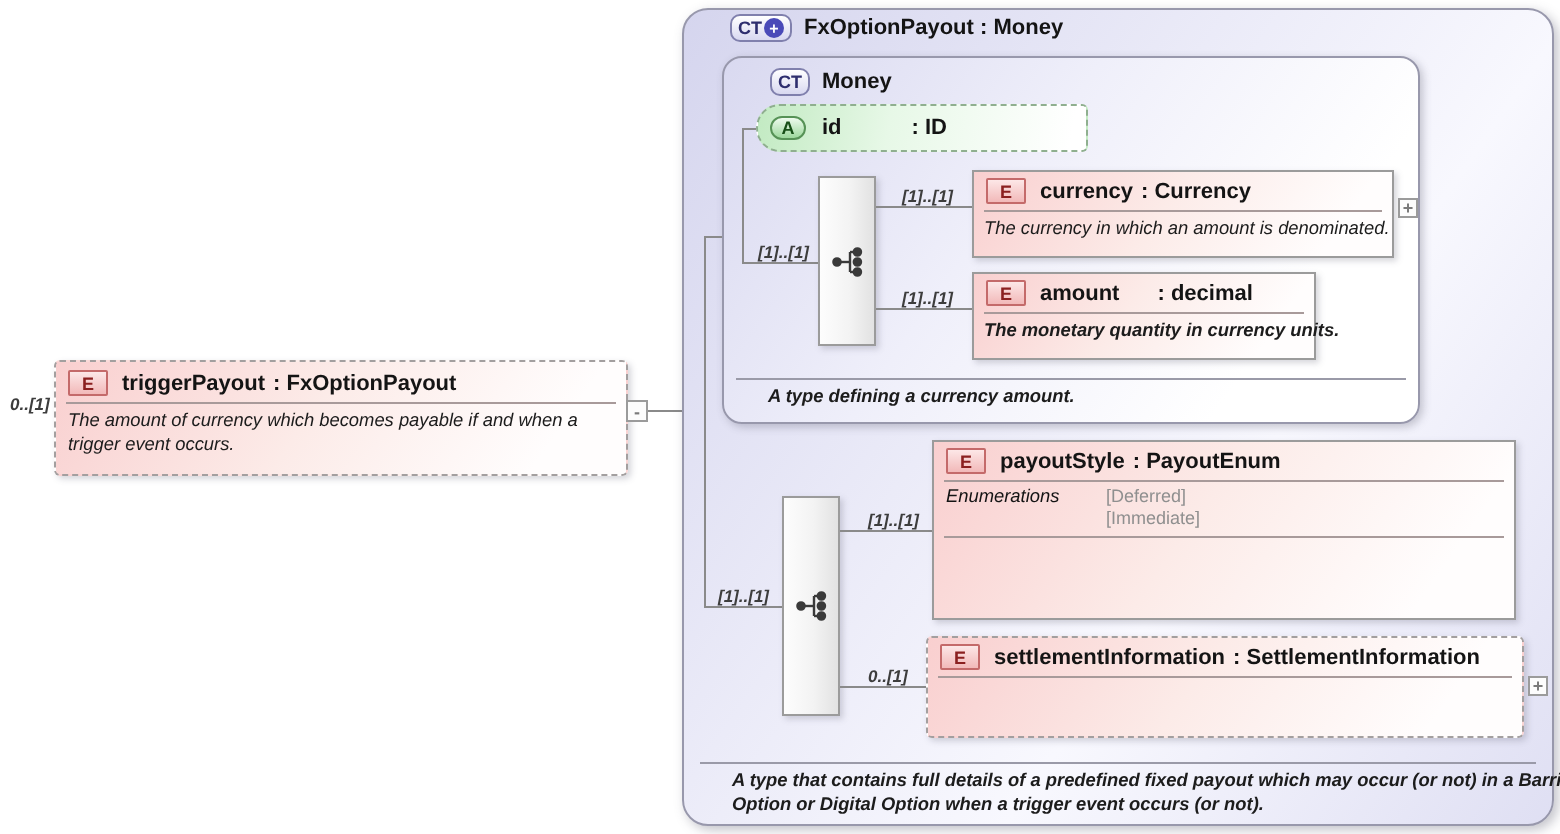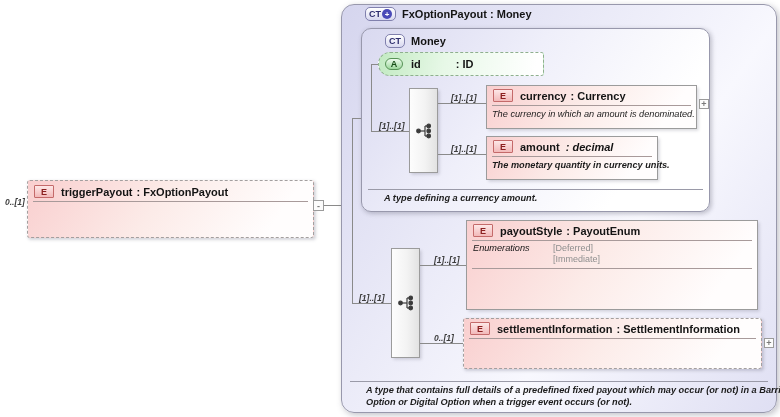--- a/index.html
+++ b/index.html
@@ -17,21 +17,21 @@
 
   
   .node{position:absolute;border:1px solid #9b9b9b;box-sizing:border-box;
         box-shadow:1.5px 1.5px 3px rgba(90,90,110,.25);}
   .pink{background:linear-gradient(125deg,#f9cfcf 0%,#fcebe8 45%,#fffdfd 85%);}
   .dashedb{border:1px dashed #a39f9f;border-radius:3px;}
   .hdr{display:flex;align-items:center;gap:7px;padding:4px 6px 2px 6px;}
   .sep{height:1px;background:#a89a9a;margin:1px 5px 0 5px;}
   .title{font:bold 11px "Liberation Sans",sans-serif;color:#141414;white-space:nowrap;}
   .typ{margin-left:4px;}
-  .typ-mid{margin-left:6px;font-style:italic;}
+  .typ-mid{margin-left:19px;}
   .typ-wide{margin-left:35px;}
   .desc{font:italic 9.2px/1.3 "Liberation Sans",sans-serif;color:#1c1c1c;padding:3px 6px 2px 6px;}
 
   
   .ebadge{width:20px;height:13px;flex:0 0 auto;display:flex;align-items:center;justify-content:center;
           background:linear-gradient(#fde7e7,#f2b9b9);border:1px solid #c46a6a;border-radius:1px;
           font:bold 9px "Liberation Sans",sans-serif;color:#8b2020;box-sizing:border-box;}
   .ctbadge{display:inline-flex;align-items:center;height:14px;padding:0 3px;border:1px solid #8080ad;
            border-radius:5px;background:linear-gradient(#ffffff,#d8d8f0);
            font:bold 9px "Liberation Sans",sans-serif;color:#2e2e6e;box-sizing:border-box;}
@@ -78,20 +78,21 @@
 <div id="canvas">
 
   <span class="card" style="left:5px;top:197px;">0..[1]</span>
 
   <div class="node pink dashedb" style="left:27px;top:180px;width:287px;height:58px;">
     <div class="hdr">
       <span class="ebadge">E</span>
       <span class="title"><span>triggerPayout</span><span class="typ">: FxOptionPayout</span></span>
     </div>
     <div class="sep"></div>
+    <div class="desc" style="max-width:276px;">The amount of currency which becomes payable if and when a trigger event occurs.</div>
   </div>
 
   <div class="pm" style="left:313px;top:200px;">-</div>
   <div class="hline" style="left:324px;top:205px;width:17px;"></div>
 
   <div class="outer"></div>
 
   <div class="abs cthdr" style="left:349px;top:7px;">
     <span class="ctbadge">
         <span>CT</span>

